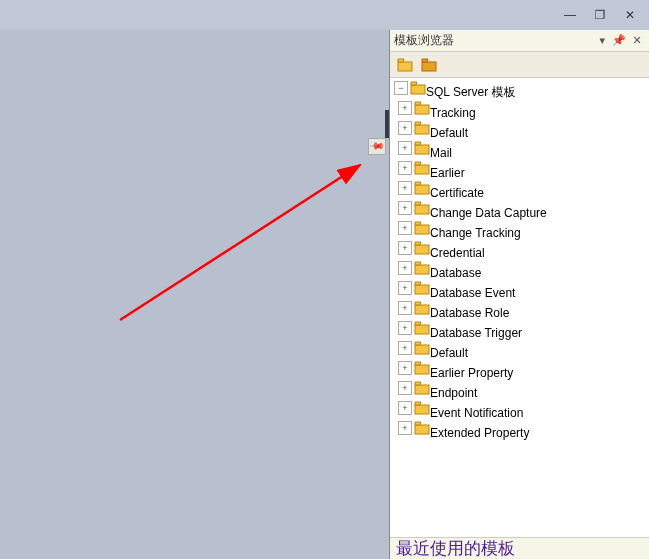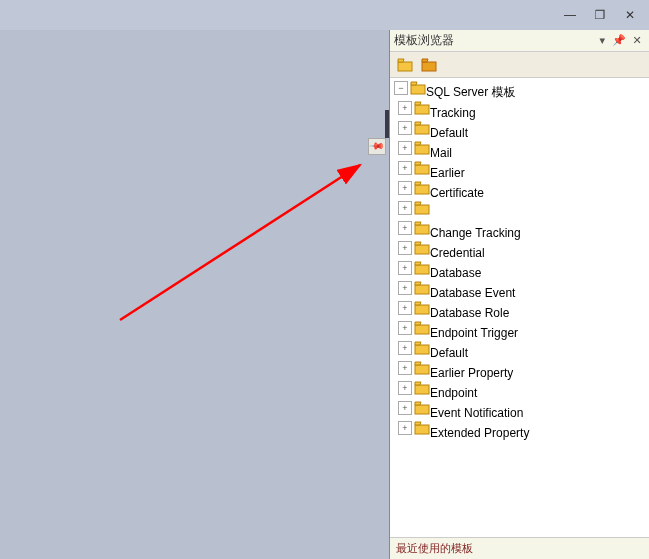--- a/index.html
+++ b/index.html
@@ -176,22 +176,22 @@
     .indent-1 { padding-left: 8px; }
 
     
     .panel-bottombar {
       height: 22px;
       background: #f5f5e8;
       border-top: 1px solid #ccc;
       display: flex;
       align-items: center;
       padding: 0 6px;
-      font-size: 11px;
-      color: #7f1d1d;
+      font-size: 17px;
+      color: #4c1d95;
     }
 
     
     .tree-area::-webkit-scrollbar { width: 12px; }
     .tree-area::-webkit-scrollbar-track { background: #f0f0f0; }
     .tree-area::-webkit-scrollbar-thumb { background: #c0c0c0; border: 1px solid #a0a0a0; }
 
     
     .red-arrow {
       position: absolute;
@@ -331,20 +331,21 @@
         </svg>
         <span class="item-label">Certificate</span>
       </div>
 
       <div class="tree-item indent-1">
         <span class="expand-btn">+</span>
         <svg class="folder-svg" viewBox="0 0 16 14">
           <rect x="1" y="4" width="14" height="9" fill="#f5c542" stroke="#b8860b" stroke-width="1"></rect>
           <polygon points="1,4 6,4 7,1 1,1" fill="#f5c542" stroke="#b8860b" stroke-width="1"></polygon>
         </svg>
+        <span class="item-label">Change Data Capture</span>
       </div>
 
       <div class="tree-item indent-1">
         <span class="expand-btn">+</span>
         <svg class="folder-svg" viewBox="0 0 16 14">
           <rect x="1" y="4" width="14" height="9" fill="#f5c542" stroke="#b8860b" stroke-width="1"></rect>
           <polygon points="1,4 6,4 7,1 1,1" fill="#f5c542" stroke="#b8860b" stroke-width="1"></polygon>
         </svg>
         <span class="item-label">Change Tracking</span>
       </div>
@@ -384,21 +385,21 @@
         </svg>
         <span class="item-label">Database Role</span>
       </div>
 
       <div class="tree-item indent-1">
         <span class="expand-btn">+</span>
         <svg class="folder-svg" viewBox="0 0 16 14">
           <rect x="1" y="4" width="14" height="9" fill="#f5c542" stroke="#b8860b" stroke-width="1"></rect>
           <polygon points="1,4 6,4 7,1 1,1" fill="#f5c542" stroke="#b8860b" stroke-width="1"></polygon>
         </svg>
-        <span class="item-label">Endpoint Trigger</span>
+        <span class="item-label">Database Trigger</span>
       </div>
 
       <div class="tree-item indent-1">
         <span class="expand-btn">+</span>
         <svg class="folder-svg" viewBox="0 0 16 14">
           <rect x="1" y="4" width="14" height="9" fill="#f5c542" stroke="#b8860b" stroke-width="1"></rect>
           <polygon points="1,4 6,4 7,1 1,1" fill="#f5c542" stroke="#b8860b" stroke-width="1"></polygon>
         </svg>
         <span class="item-label">Default</span>
       </div>

